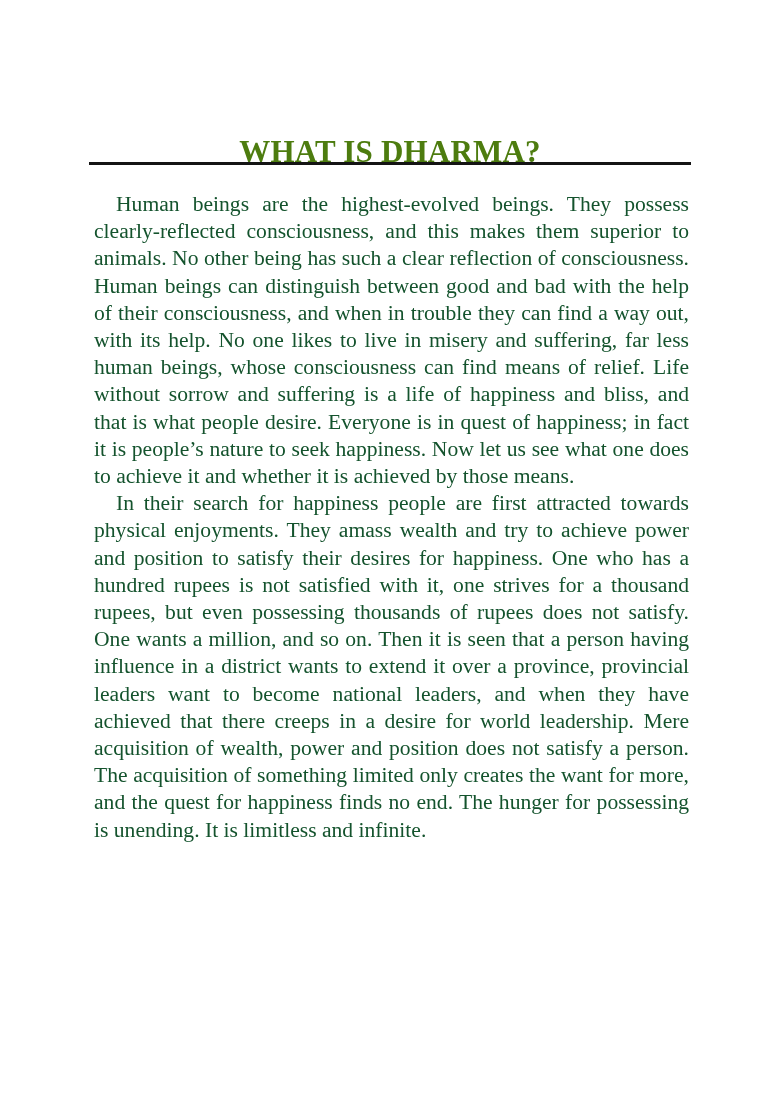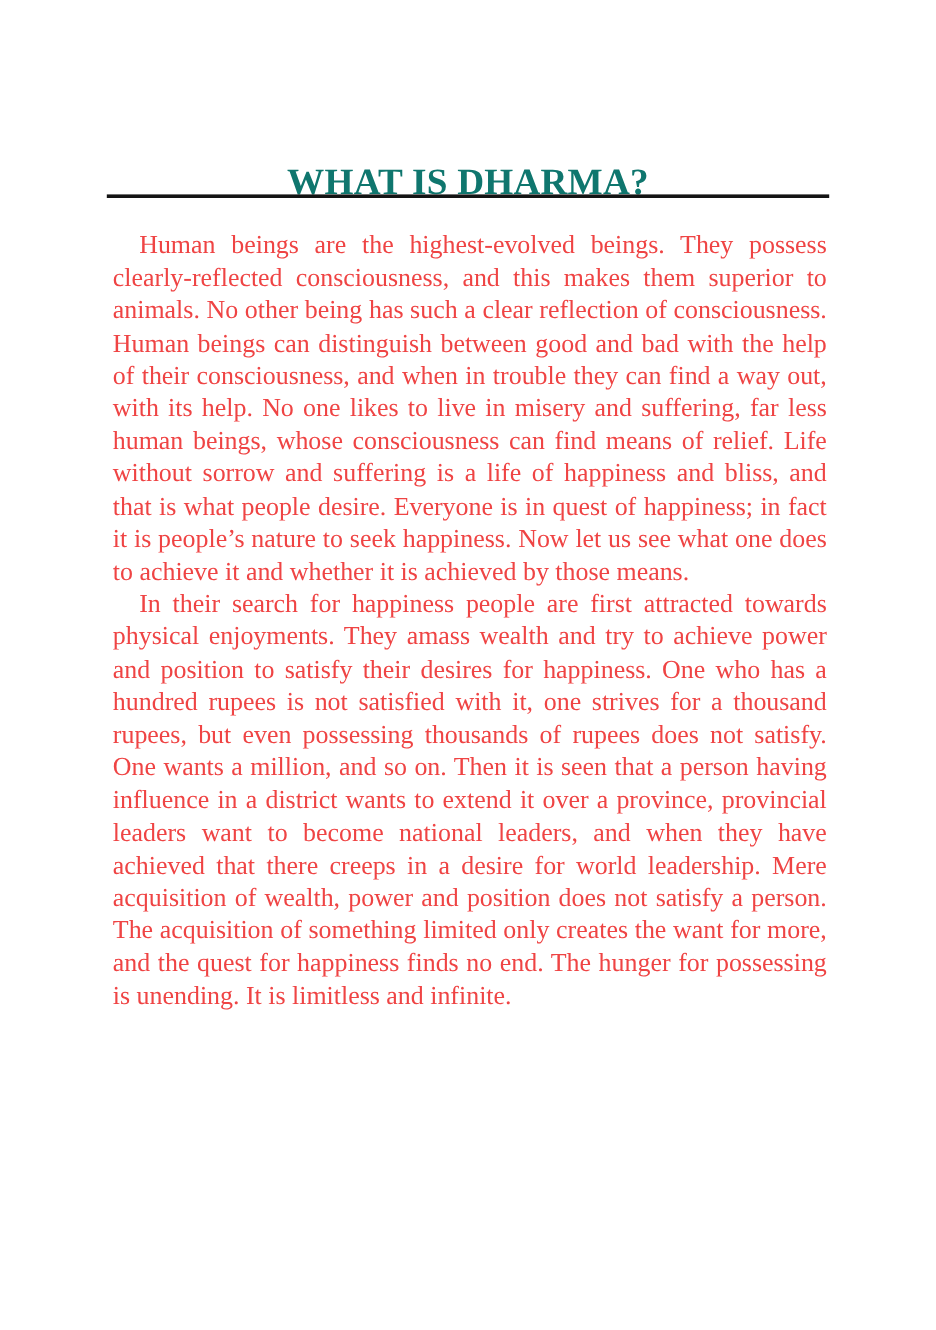--- a/index.html
+++ b/index.html
@@ -25,39 +25,39 @@
     .title {
       position: absolute;
       left: 0;
       width: 780px;
       top: 113px;
       text-align: center;
       font-weight: bold;
       font-size: 31px;
       letter-spacing: 0.2px;
       line-height: 36px;
-      color: #0f766e;
+      color: #4d7c0f;
     }
     .rule {
       position: absolute;
       left: 89px;
       width: 602px;
       top: 162px;
       height: 3px;
       background: #141414;
     }
     .body-text {
       position: absolute;
       left: 94px;
       width: 595px;
       top: 191px;
       font-size: 21.6px;
       line-height: 27.2px;
       text-align: justify;
-      color: #ef4444;
+      color: #14532d;
     }
     .body-text p {
       margin: 0;
       text-indent: 22px;
       text-align: justify;
     }
   </style>
 </head>
 <body>
 

